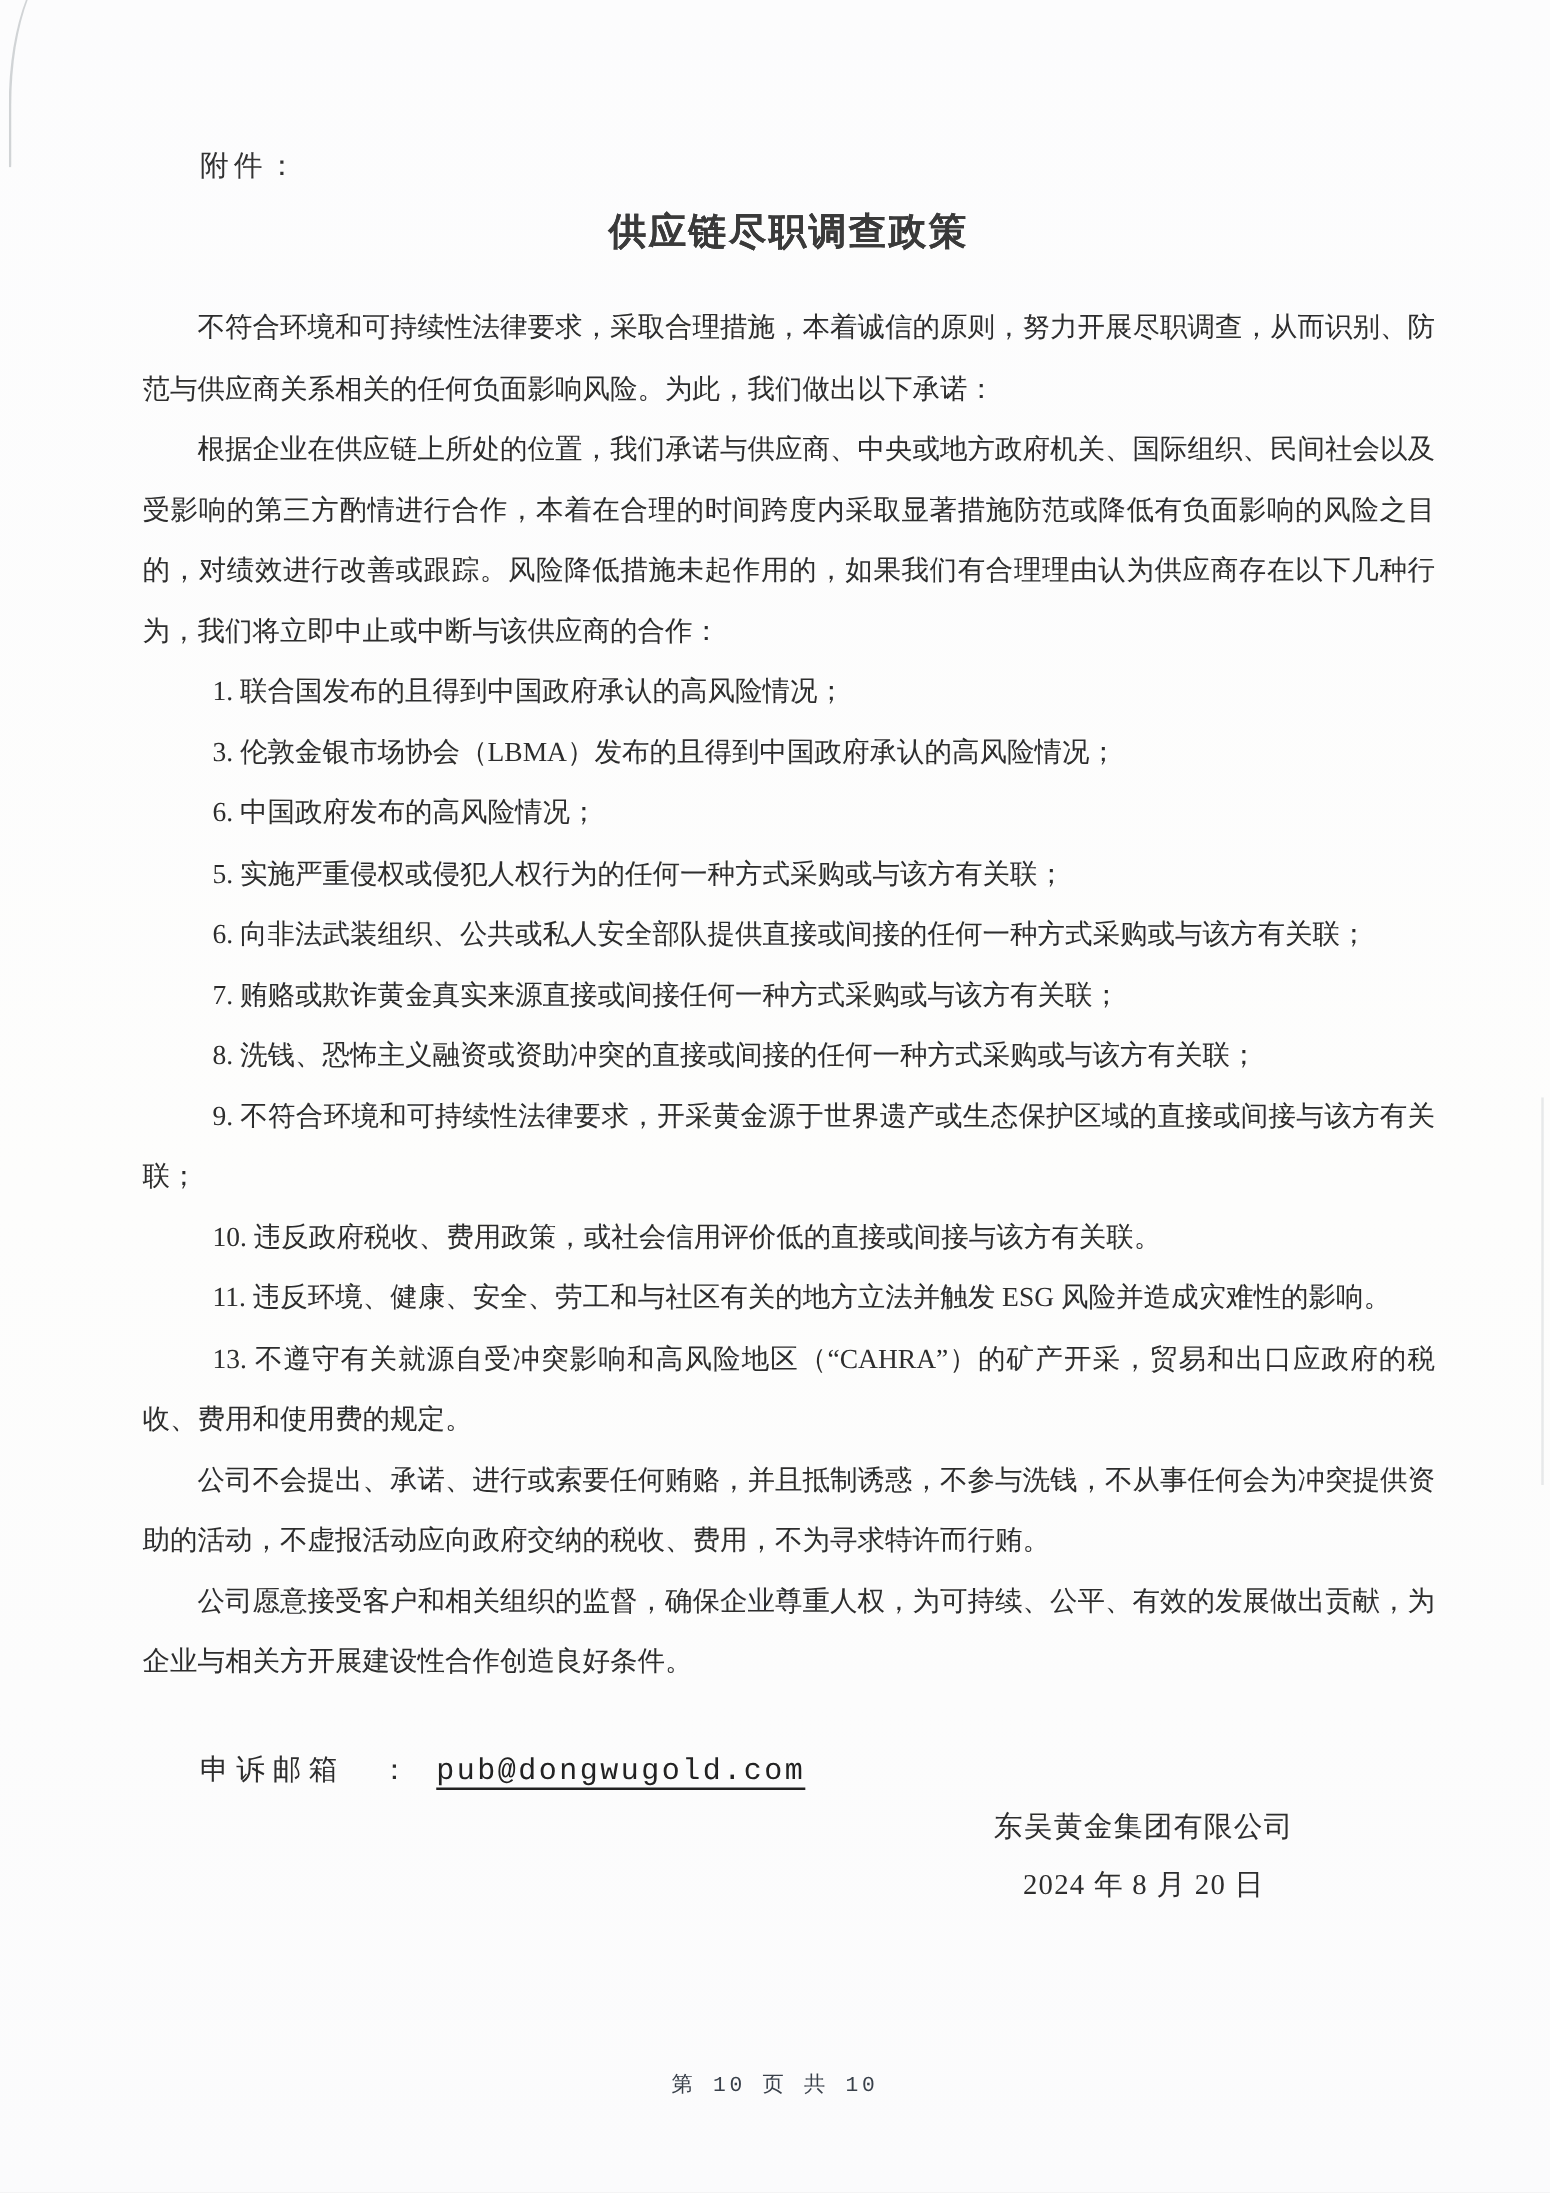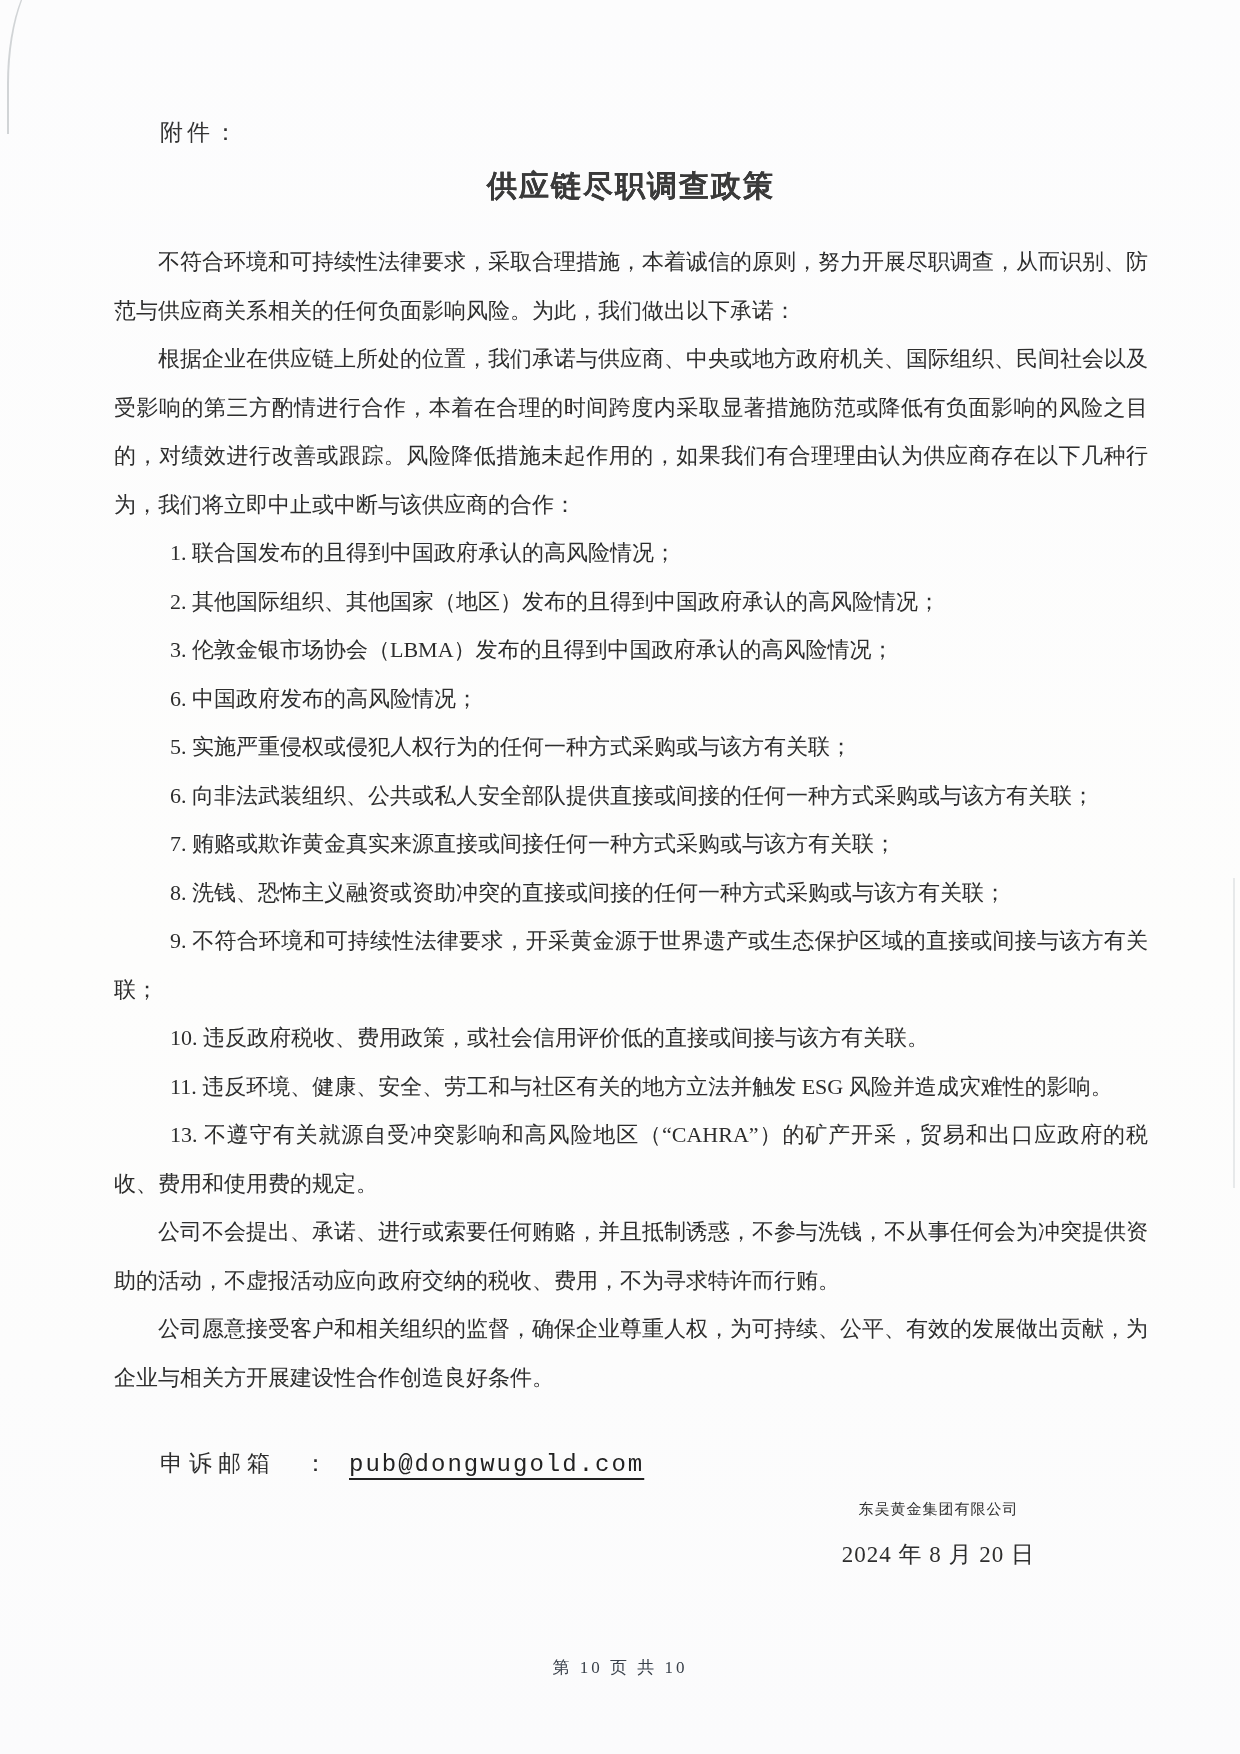--- a/index.html
+++ b/index.html
@@ -49,25 +49,25 @@
   .complaint-email{
     margin-left:22px;
     font-family:"Liberation Mono","DejaVu Sans Mono",monospace;
     font-size:24px;letter-spacing:2px;color:#222;
     text-decoration:underline;text-decoration-thickness:2px;text-underline-offset:7px;
   }
   .signature{
     margin-top:6px;text-align:right;padding-right:113px;
   }
   .sig-inner{display:inline-block;text-align:center;}
-  .sig-company{font-size:15px;line-height:46px;letter-spacing:1px;color:#2d2d2d;}
+  .sig-company{font-size:23px;line-height:46px;letter-spacing:1px;color:#2d2d2d;}
   .sig-date{font-size:23px;line-height:46px;letter-spacing:1px;color:#2d2d2d;}
   .footer{
     position:absolute;left:0;top:1656px;width:100%;text-align:center;
-    font-family:Liberation Serif, serif;
+    font-family:Liberation Mono, monospace;
     font-size:17px;letter-spacing:3px;color:#39404a;
   }
 </style>
 </head>
 <body>
 
 <div class="page">
   <div class="corner-artifact"></div>
   <div class="edge-streak"></div>
 
@@ -76,21 +76,20 @@
     <div class="attachment">附件：</div>
 
     <div class="doc-title">供应链尽职调查政策</div>
 
     <div class="bodytext">
       <p>不符合环境和可持续性法律要求，采取合理措施，本着诚信的原则，努力开展尽职调查，从而识别、防范与供应商关系相关的任何负面影响风险。为此，我们做出以下承诺：</p>
 
       <p>根据企业在供应链上所处的位置，我们承诺与供应商、中央或地方政府机关、国际组织、民间社会以及受影响的第三方酌情进行合作，本着在合理的时间跨度内采取显著措施防范或降低有负面影响的风险之目的，对绩效进行改善或跟踪。风险降低措施未起作用的，如果我们有合理理由认为供应商存在以下几种行为，我们将立即中止或中断与该供应商的合作：</p>
 
       <p class="risk-item">1. 联合国发布的且得到中国政府承认的高风险情况；</p>
-      <p class="risk-item">2. 其他国际组织、其他国家（地区）发布的且得到中国政府承认的高风险情况；</p>
       <p class="risk-item">3. 伦敦金银市场协会（LBMA）发布的且得到中国政府承认的高风险情况；</p>
       <p class="risk-item">6. 中国政府发布的高风险情况；</p>
       <p class="risk-item">5. 实施严重侵权或侵犯人权行为的任何一种方式采购或与该方有关联；</p>
       <p class="risk-item">6. 向非法武装组织、公共或私人安全部队提供直接或间接的任何一种方式采购或与该方有关联；</p>
       <p class="risk-item">7. 贿赂或欺诈黄金真实来源直接或间接任何一种方式采购或与该方有关联；</p>
       <p class="risk-item">8. 洗钱、恐怖主义融资或资助冲突的直接或间接的任何一种方式采购或与该方有关联；</p>
       <p class="risk-item">9. 不符合环境和可持续性法律要求，开采黄金源于世界遗产或生态保护区域的直接或间接与该方有关联；</p>
       <p class="risk-item">10. 违反政府税收、费用政策，或社会信用评价低的直接或间接与该方有关联。</p>
       <p class="risk-item">11. 违反环境、健康、安全、劳工和与社区有关的地方立法并触发 ESG 风险并造成灾难性的影响。</p>
       <p class="risk-item">13. 不遵守有关就源自受冲突影响和高风险地区（“CAHRA”）的矿产开采，贸易和出口应政府的税收、费用和使用费的规定。</p>

